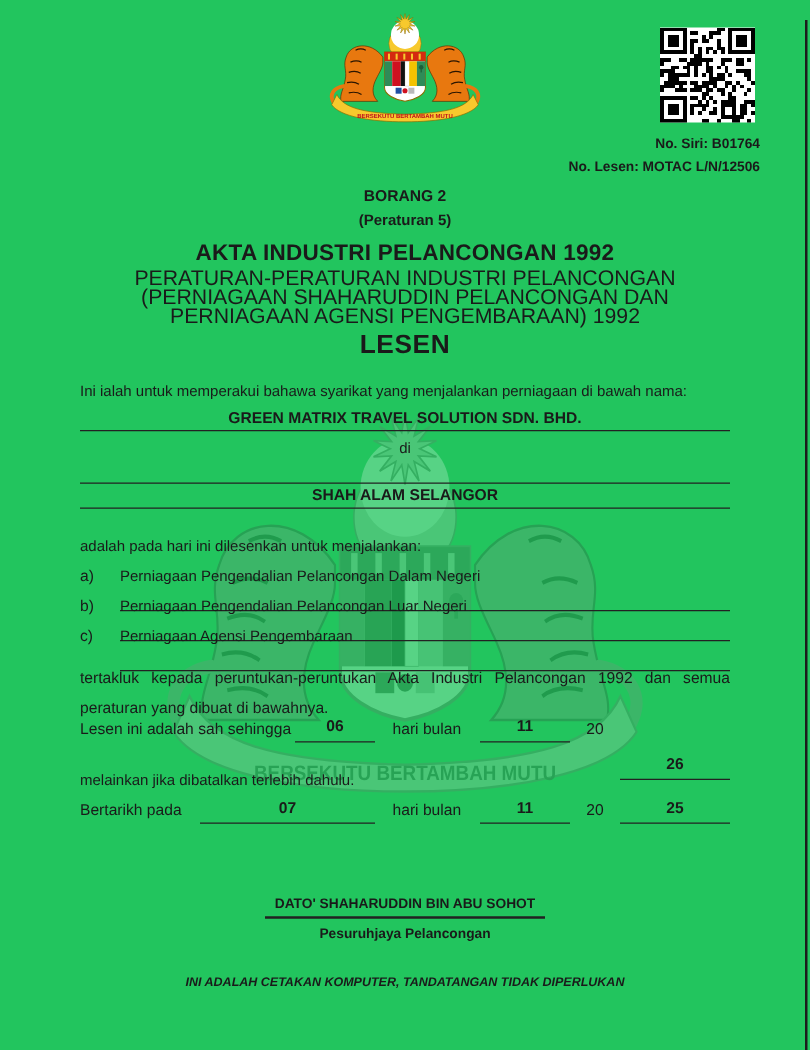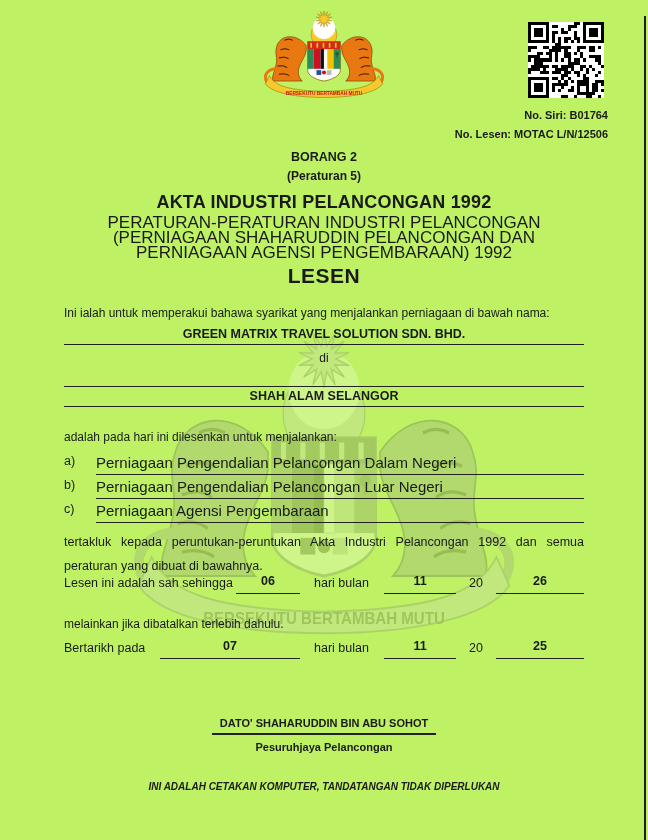--- a/index.html
+++ b/index.html
@@ -1,16 +1,16 @@
 <!DOCTYPE html>
 <html><head>
 <meta charset="utf-8">
 <style>
   html,body{margin:0;padding:0;background:#ffffff;}
-  .page{position:relative;width:648px;height:840px;background:#bef264;overflow:hidden;
+  .page{position:relative;width:648px;height:840px;background:#22c55e;overflow:hidden;
         font-family:"Liberation Sans",sans-serif;color:#1a1a1a;}
   .edge-line{position:absolute;top:16px;bottom:0;right:2px;width:2px;background:#1c1c1c;}
 
   
   .emblem{position:absolute;left:50%;transform:translateX(-50%);top:10px;width:150px;height:89px;}
   .watermark{position:absolute;left:50%;transform:translateX(-50%);top:328px;width:474px;height:310px;
              filter:grayscale(1) opacity(0.24);pointer-events:none;}
 
   .qr{position:absolute;top:22px;right:44px;width:76px;height:76px;background:#fff;}
   .qr svg{width:76px;height:76px;shape-rendering:crispEdges;}
@@ -27,22 +27,22 @@
 
   .content{position:absolute;left:64px;right:64px;top:0;height:100%;}
   .abs{position:absolute;}
   .t12{font-size:12px;}
 
   .fieldline{position:absolute;left:0;right:0;border-bottom:1.6px solid #222;
              text-align:center;font-weight:bold;font-size:12.5px;padding-bottom:3px;}
 
   .act-row{position:absolute;left:0;right:0;height:22px;}
   .act-key{position:absolute;left:0;top:0;font-size:12.5px;}
-  .act-label{position:absolute;left:32px;right:0;top:0;font-size:15px;
-             border-bottom:1.6px solid #222;padding-bottom:3px;}
+  .act-label{position:absolute;left:32px;right:0;top:0;font-size:12px;
+             border-bottom:1.6px solid #222;padding-bottom:20px;}
 
   .para{position:absolute;left:0;right:0;text-align:justify;font-size:12.5px;line-height:24px;}
 
   .inline-row{position:absolute;left:0;right:0;height:24px;font-size:12.5px;}
   .blank{position:absolute;top:-2px;border-bottom:1.6px solid #222;text-align:center;
          font-weight:bold;padding-bottom:5px;}
 
   .sig{position:absolute;left:0;right:0;text-align:center;}
   .sig-name{display:inline-block;font-size:11px;font-weight:bold;
             border-bottom:2px solid #222;padding:0 8px 4px 8px;}
@@ -363,21 +363,21 @@
     </div>
 
     <div class="para" style="top:530px;">tertakluk kepada peruntukan-peruntukan Akta Industri Pelancongan 1992 dan semua peraturan yang dibuat di bawahnya.</div>
 
     <div class="inline-row" style="top:576px;">
       <span class="abs" style="left:0;top:0;">Lesen ini adalah sah sehingga</span>
       <span class="blank" style="left:172px;width:64px;">06</span>
       <span class="abs" style="left:250px;top:0;">hari bulan</span>
       <span class="blank" style="left:320px;width:72px;">11</span>
       <span class="abs" style="left:405px;top:0;">20</span>
-      <span class="blank" style="left:432px;width:88px;">26</span>
+      <span class="blank" style="left:432px;width:88px;margin-top:30px;">26</span>
     </div>
 
     <div class="abs t12" style="top:617px;left:0;right:0;">melainkan jika dibatalkan terlebih dahulu.</div>
 
     <div class="inline-row" style="top:626px;margin-top:15px;">
       <span class="abs" style="left:0;top:0;">Bertarikh pada</span>
       <span class="blank" style="left:96px;width:140px;">07</span>
       <span class="abs" style="left:250px;top:0;">hari bulan</span>
       <span class="blank" style="left:320px;width:72px;">11</span>
       <span class="abs" style="left:405px;top:0;">20</span>

